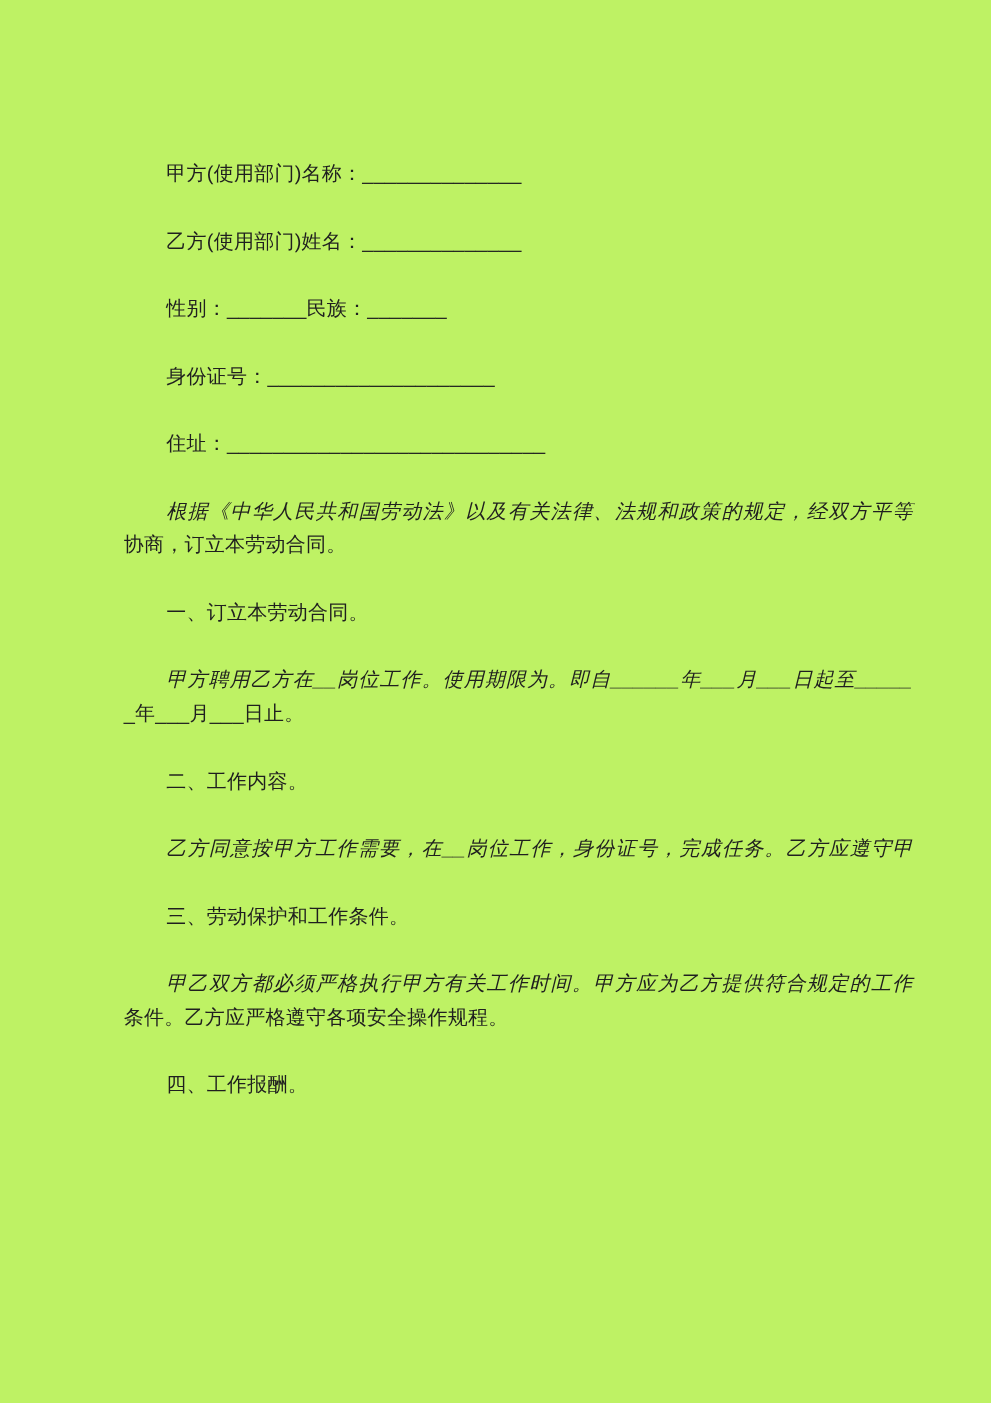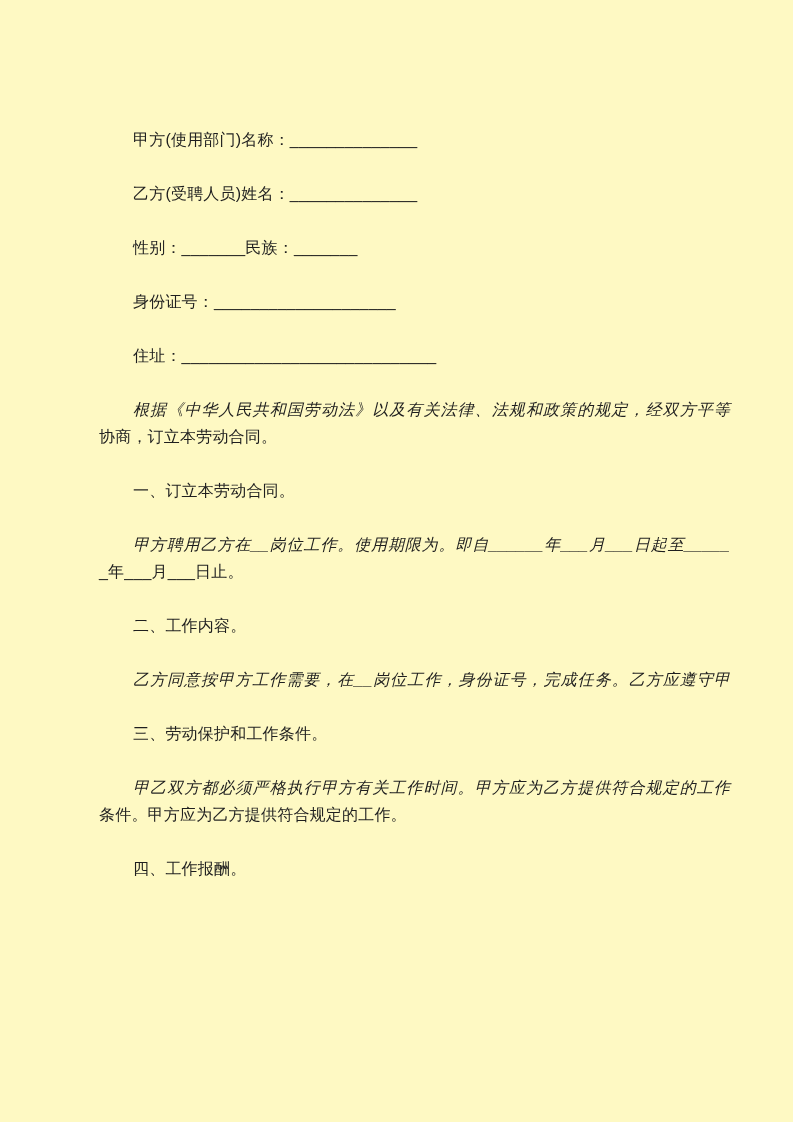--- a/index.html
+++ b/index.html
@@ -1,20 +1,20 @@
 <!DOCTYPE html>
 <html><head>
 <meta charset="utf-8">
 <style>
   html, body { margin: 0; padding: 0; background: #ffffff; }
   .page {
     position: relative;
     width: 793px;
     height: 1122px;
-    background: #fef9c3;
+    background: #bef264;
     overflow: hidden;
     font-family: "Liberation Sans", "DejaVu Sans", sans-serif;
     color: #1f1f1f;
     font-size: 16px;
   }
   .content {
     box-sizing: border-box;
     width: 100%;
     height: 100%;
     padding: 126px 63px 0 99px;
@@ -34,21 +34,21 @@
     font-style: italic;
   }
 </style>
 </head>
 <body>
 
 <div class="page">
   <div class="content">
 
     <div class="block indent">甲方(使用部门)名称：______________</div>
-    <div class="block indent">乙方(受聘人员)姓名：______________</div>
+    <div class="block indent">乙方(使用部门)姓名：______________</div>
     <div class="block indent">性别：_______民族：_______</div>
     <div class="block indent">身份证号：____________________</div>
     <div class="block indent">住址：____________________________</div>
 
     <div class="block">
       <div class="ln jfirst">根据《中华人民共和国劳动法》以及有关法律、法规和政策的规定，经双方平等</div>
       <div class="ln">协商，订立本劳动合同。</div>
     </div>
 
     <div class="block indent">一、订立本劳动合同。</div>
@@ -58,19 +58,19 @@
     </div>
 
     <div class="block indent">二、工作内容。</div>
     <div class="block">
       <div class="ln jfirst">乙方同意按甲方工作需要，在__岗位工作，身份证号，完成任务。乙方应遵守甲</div>
     </div>
 
     <div class="block indent">三、劳动保护和工作条件。</div>
     <div class="block">
       <div class="ln jfirst">甲乙双方都必须严格执行甲方有关工作时间。甲方应为乙方提供符合规定的工作</div>
-      <div class="ln">条件。甲方应为乙方提供符合规定的工作。</div>
+      <div class="ln">条件。乙方应严格遵守各项安全操作规程。</div>
     </div>
 
     <div class="block indent">四、工作报酬。</div>
 
   </div>
 </div>
 
 </body></html>

